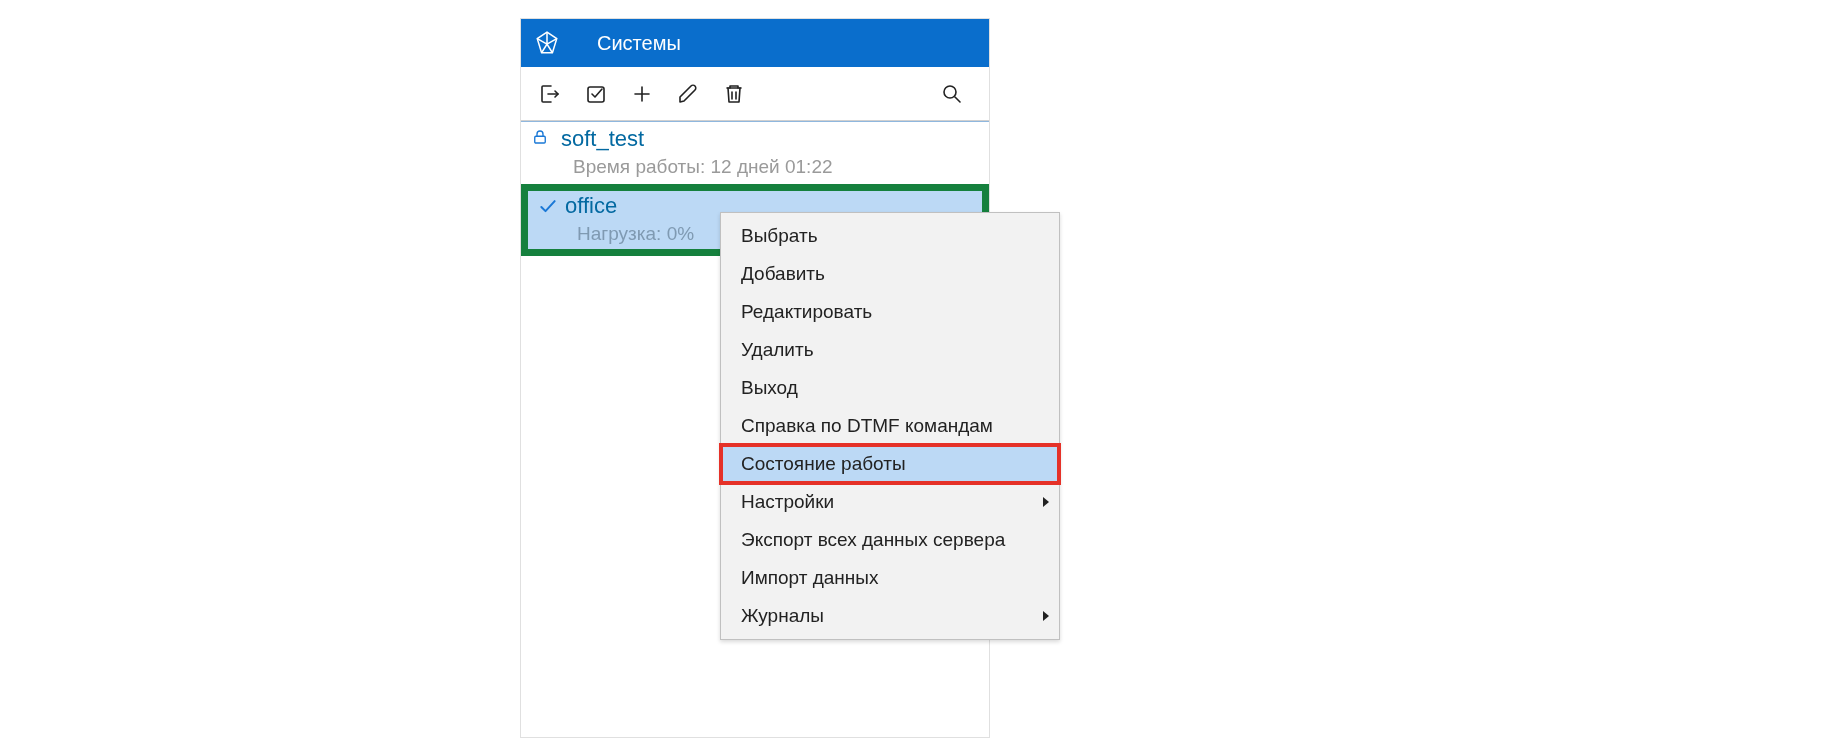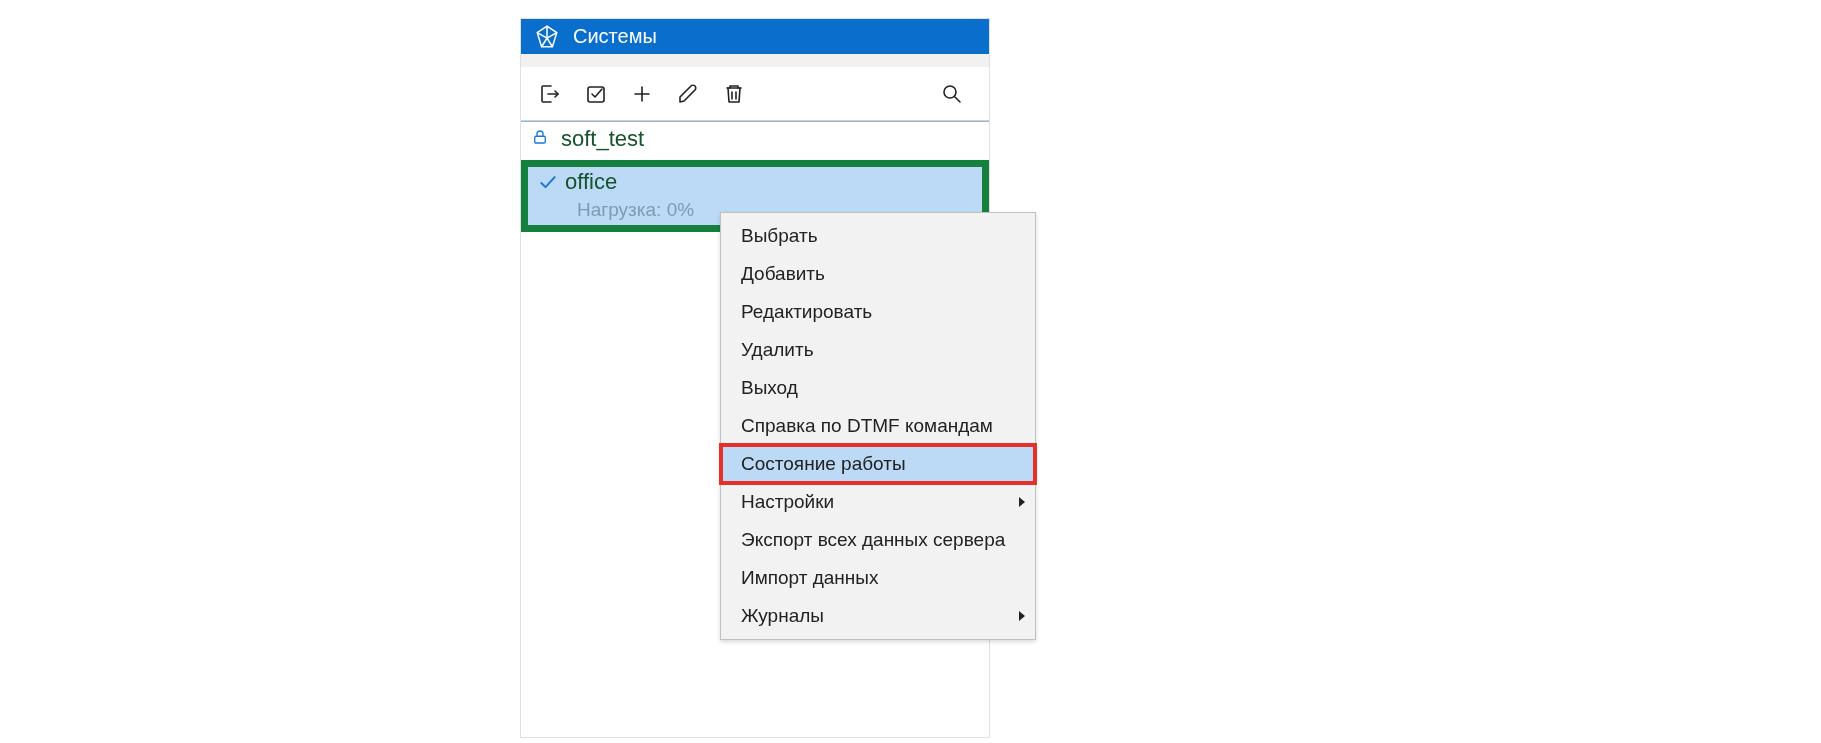--- a/index.html
+++ b/index.html
@@ -16,27 +16,28 @@
     top: 18px;
     width: 470px;
     height: 720px;
     background: #f1f1f1;
     border: 1px solid #e0e0e0;
   }
   
   .panel-title {
     position: absolute;
     left: 0; top: 0; right: 0;
-    height: 35px;
+    height: 48px;
     background: #0a6ecc;
     color: #fff;
     display: flex;
     align-items: center;
     padding-left: 12px;
     font-size: 20px;
+    gap: 24px;
   }
   .panel-title .t-icon {
     width: 28px; height: 28px;
     margin-right: 12px;
     display: inline-flex; align-items:center; justify-content:center;
   }
   
   .toolbar {
     position: absolute;
     left: 0; right: 0;
@@ -67,21 +68,21 @@
     background: #ffffff;
   }
   .list-item {
     position: relative;
     border-top: 1px solid #bfd8ef;
     padding: 2px 8px 6px 40px;
   }
   .list-item.first { border-top: 1px solid #8fb7de; }
   .list-item .row1 {
     font-size: 22px;
-    color: #14532d;
+    color: #0369a1;
     line-height: 30px;
   }
   .list-item .row2 {
     font-size: 19px;
     color: #9a9a9a;
     margin-top: 2px;
     margin-left: 12px;
   }
   .list-item .item-icon {
     position: absolute;
@@ -95,21 +96,21 @@
     padding-top: 0px;
     padding-bottom: 4px;
     padding-left: 37px;
   }
   .list-item.selected .row2 { color: #7f9ab2; }
   
   .ctx-menu {
     position: absolute;
     left: 720px;
     top: 212px;
-    width: 316px;
+    width: 340px;
     background: #f2f2f2;
     border: 1px solid #c0c0c0;
     padding: 4px 2px;
     box-shadow: 0 2px 4px rgba(0,0,0,.15);
   }
   .ctx-item {
     position: relative;
     height: 38px;
     line-height: 38px;
     padding-left: 18px;
@@ -199,20 +200,21 @@
   <div class="list">
 
     <div class="list-item first">
       <span class="item-icon">
         <svg viewBox="0 0 24 24" width="18" height="18" stroke="#1a78d6" stroke-width="1.8" fill="none">
           <rect x="5" y="11" width="14" height="9" rx="1.5"></rect>
           <path d="M8 11 L8 8 C8 5 10 4 12 4 C14 4 16 5 16 8 L16 11"></path>
         </svg>
       </span>
       <div class="row1">soft_test</div>
+      <div class="row2">Время работы: 12 дней 01:22</div>
     </div>
 
     <div class="list-item selected">
       <span class="item-icon">
         <svg viewBox="0 0 24 24" width="20" height="20" stroke="#1a78d6" stroke-width="2.4" fill="none" stroke-linecap="round" stroke-linejoin="round">
           <path d="M4 12 L9 17 L20 5"></path>
         </svg>
       </span>
       <div class="row1">office</div>
       <div class="row2">Нагрузка: 0%</div>

